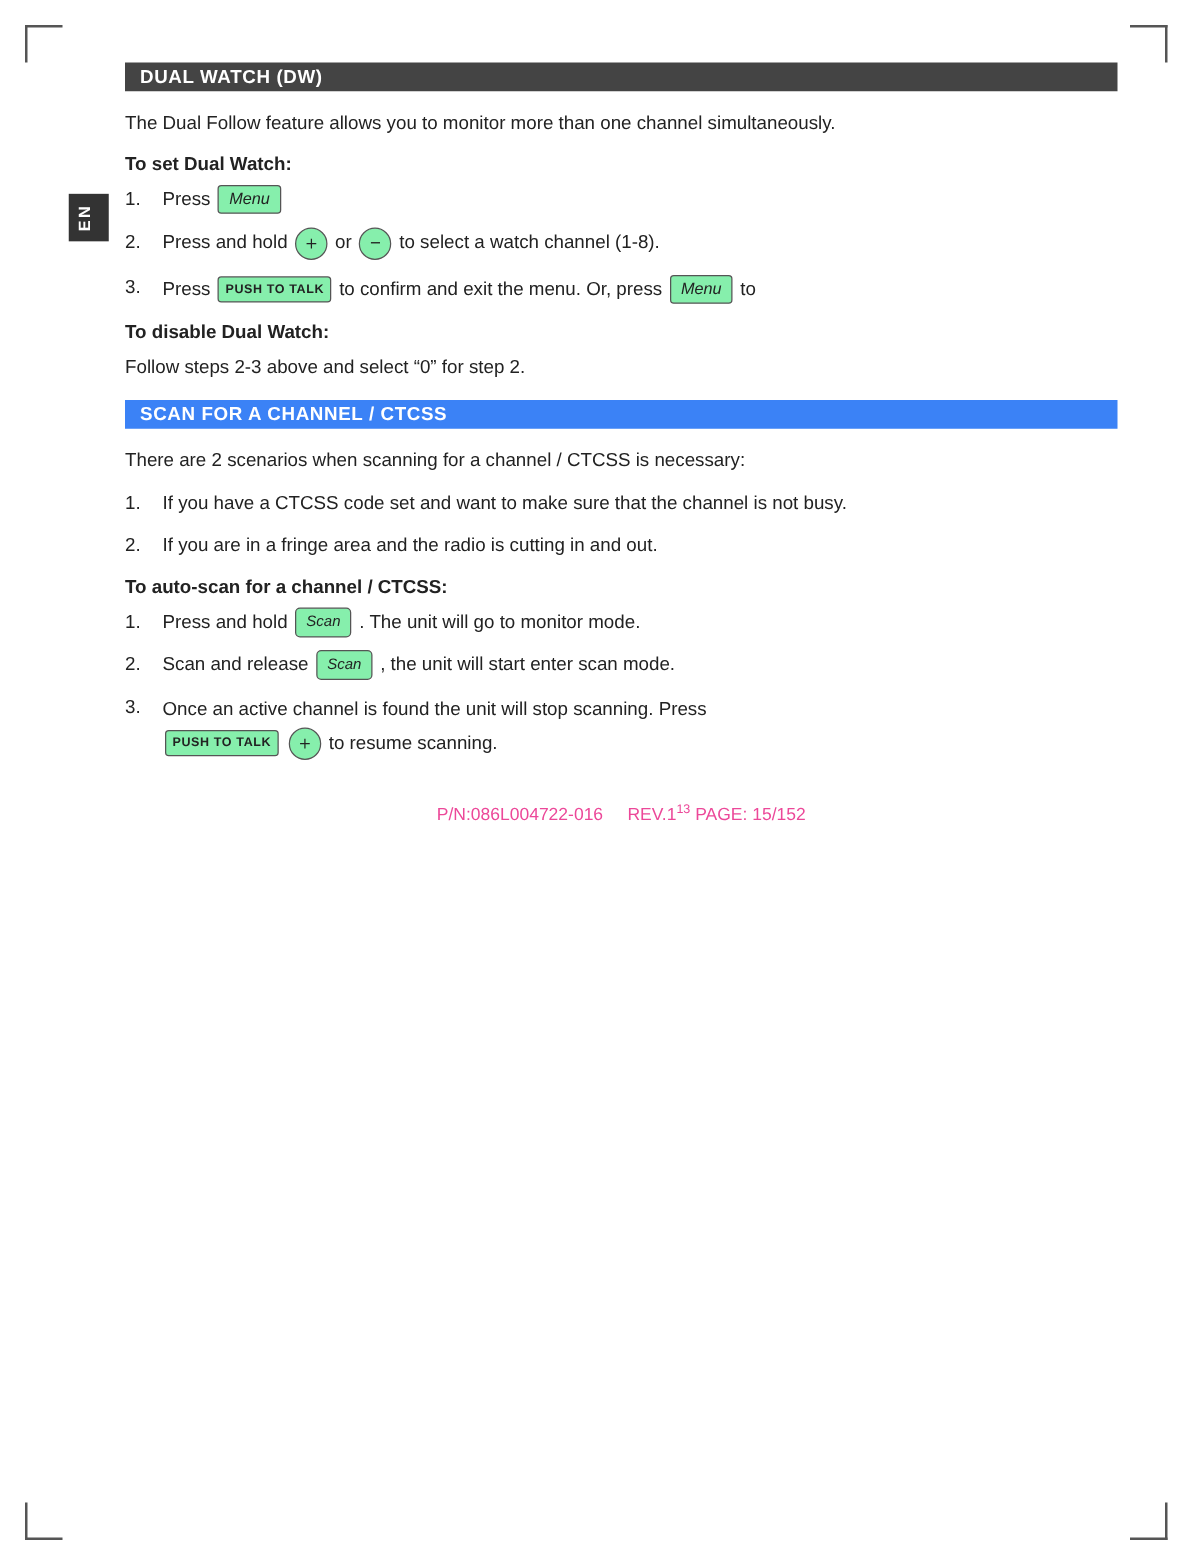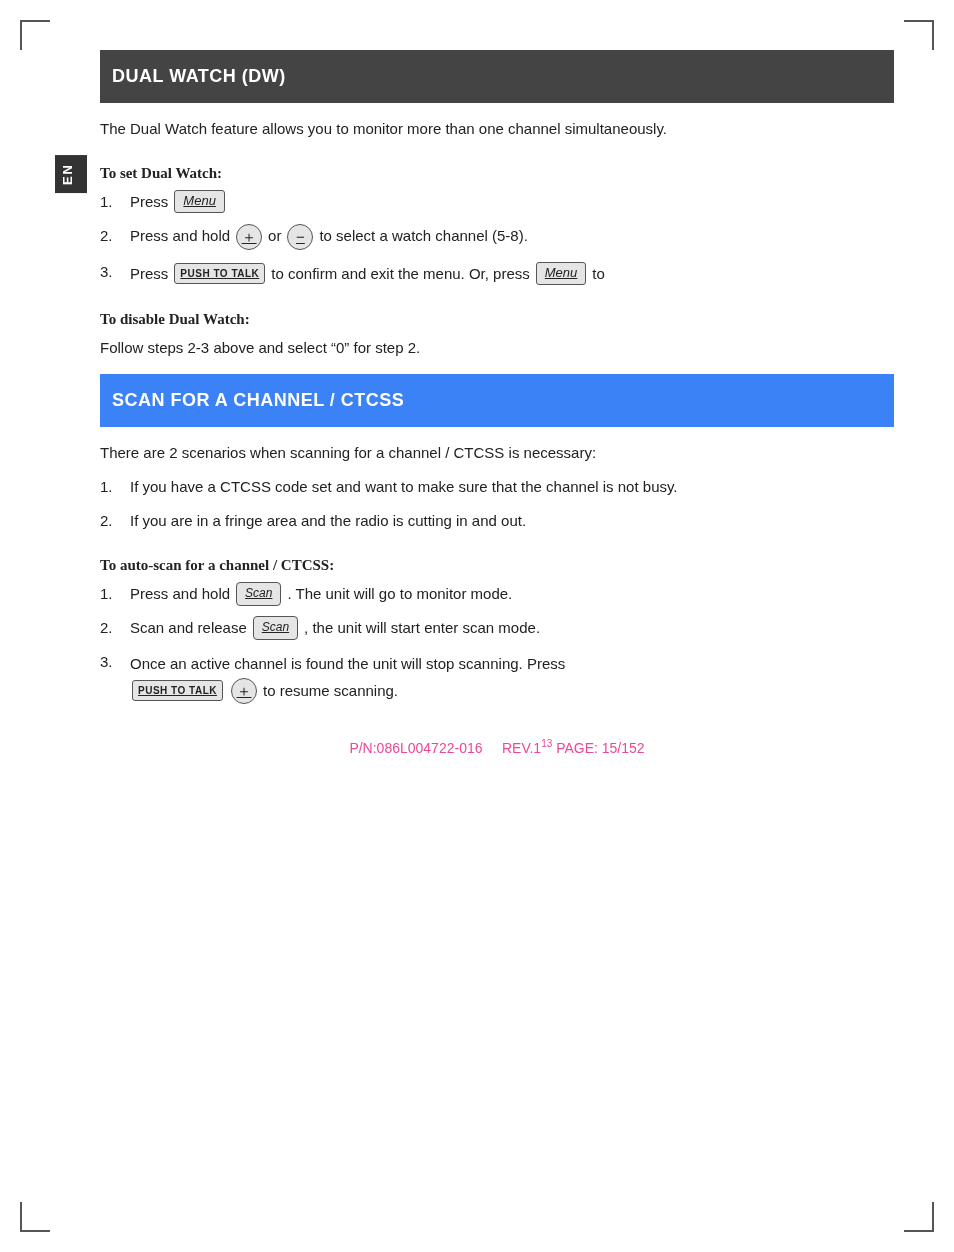--- a/index.html
+++ b/index.html
@@ -55,41 +55,40 @@
       margin-left: 100px;
       margin-right: 60px;
       padding-top: 10px;
     }
 
     
     .section-header {
       background: #444;
       color: #fff;
       font-weight: bold;
-      font-size: 18px;
-      padding: 16px 12px;
+      font-size: 15px;
+      padding: 3px 12px;
       margin-bottom: 14px;
       letter-spacing: 0.5px;
     }
 
     .section-header.scan-header {
       background: #3b82f6;
     }
 
     .body-text {
       line-height: 1.6;
       margin-bottom: 10px;
     }
 
     .bold-label {
       font-weight: bold;
       margin-bottom: 8px;
-      margin-top: 24px;
+      margin-top: 12px;
       display: block;
-      font-family: Liberation Serif, serif;
     }
 
     .numbered-list {
       list-style: none;
       padding: 0;
       margin: 0 0 10px 0;
     }
 
     .numbered-list li {
       display: flex;
@@ -119,26 +118,25 @@
 
     
     .btn {
       display: inline-flex;
       align-items: center;
       justify-content: center;
       border: 1.5px solid #555;
       border-radius: 4px;
       padding: 2px 7px;
       font-size: 13px;
-      background: #e5e5e5;
+      background: #86efac;
       vertical-align: middle;
       white-space: nowrap;
       line-height: 1.3;
       margin: 0 2px;
-      text-decoration: underline;
     }
 
     .btn-menu {
       font-style: italic;
       font-size: 13px;
       border-radius: 3px;
       padding: 2px 8px;
     }
 
     .btn-push {
@@ -207,21 +205,21 @@
   <div class="corner-mark corner-tr"></div>
   <div class="corner-mark corner-bl"></div>
   <div class="corner-mark corner-br"></div>
 
   <div class="side-tab">EN</div>
 
   <div class="content">
 
     <div class="section-header">DUAL WATCH (DW)</div>
 
-    <p class="body-text">The Dual Watch feature allows you to monitor more than one channel simultaneously.</p>
+    <p class="body-text">The Dual Follow feature allows you to monitor more than one channel simultaneously.</p>
 
     <span class="bold-label">To set Dual Watch:</span>
 
     <ul class="numbered-list">
 
       <li>
         <span class="list-num">1.</span>
         <span class="list-content">
           <span>Press</span>
           <span class="btn btn-menu">
@@ -230,21 +228,21 @@
         </span>
       </li>
 
       <li>
         <span class="list-num">2.</span>
         <span class="list-content">
           <span>Press and hold</span>
           <span class="btn btn-plus">＋</span>
           <span>or</span>
           <span class="btn btn-minus">−</span>
-          <span>to select a watch channel (5-8).</span>
+          <span>to select a watch channel (1-8).</span>
         </span>
       </li>
 
       <li>
         <span class="list-num">3.</span>
         <div class="list-content-block">
           <span class="inline-row">
             <span>Press</span>
             <span class="btn btn-push">PUSH TO TALK</span>
             <span>to confirm and exit the menu. Or, press</span>

